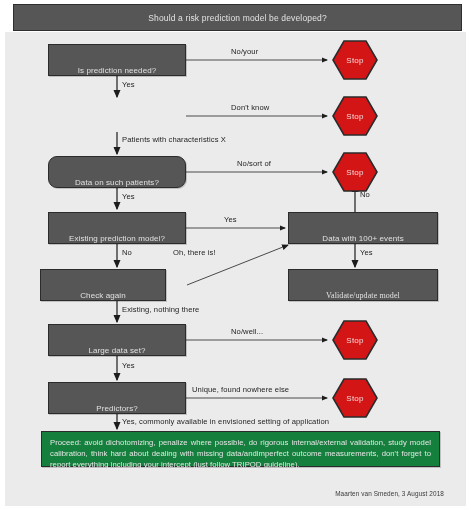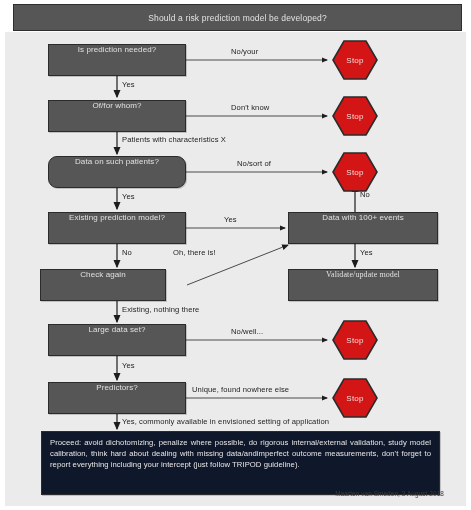--- a/index.html
+++ b/index.html
@@ -41,21 +41,21 @@
     color: #e3e3e3;
     font-size: 8.5px;
     letter-spacing: 0.15px;
   }
   .node {
     position: absolute;
     background: #565656;
     border: 1px solid #2b2b2b;
     box-sizing: border-box;
     display: flex;
-    align-items: flex-start;
+    align-items: flex-end;
     justify-content: center;
     color: #e0e0e0;
     font-size: 8px;
     letter-spacing: 0.1px;
     text-align: center;
     box-shadow: 1px 1px 0 rgba(0,0,0,0.18);
   }
   .stop {
     position: absolute;
     width: 46px;
@@ -80,22 +80,22 @@
     color: #1d1d1d;
     font-size: 7.6px;
     letter-spacing: 0.1px;
     white-space: nowrap;
   }
   .proceed-box {
     position: absolute;
     left: 41px;
     top: 431px;
     width: 399px;
-    height: 64px;
-    background: #0f172a;
+    height: 36px;
+    background: #15803d;
     border: 1px solid #2b2b2b;
     box-sizing: border-box;
     padding: 5px 8px 5px 8px;
     color: #e6e6e6;
     font-size: 7.7px;
     line-height: 11.2px;
     text-align: justify;
     letter-spacing: 0.05px;
     box-shadow: 1px 1px 0 rgba(0,0,0,0.18);
   }
@@ -168,23 +168,20 @@
 
     <line x1="186" y1="398" x2="327" y2="398" stroke="#4a4a4a" stroke-width="1" marker-end="url(#ahs)"></line>
 
     <line x1="117" y1="414" x2="117" y2="429" stroke="#1c1c1c" stroke-width="1.2" marker-end="url(#ah)"></line>
   </svg>
 
   <div class="node" style="left:48px; top:44px; width:138px; height:32px;">
     <span>Is prediction needed?</span>
   </div>
 
-  <div class="node" style="left:48px; top:100px; width:138px; height:32px;">
-    <span>Of/for whom?</span>
-  </div>
 
   <div class="node" style="left:48px; top:156px; width:138px; height:32px;border-radius:9px;">
     <span>Data on such patients?</span>
   </div>
 
   <div class="node" style="left:48px; top:212px; width:138px; height:32px;">
     <span>Existing prediction model?</span>
   </div>
 
   <div class="node" style="left:40px; top:269px; width:126px; height:32px;">

